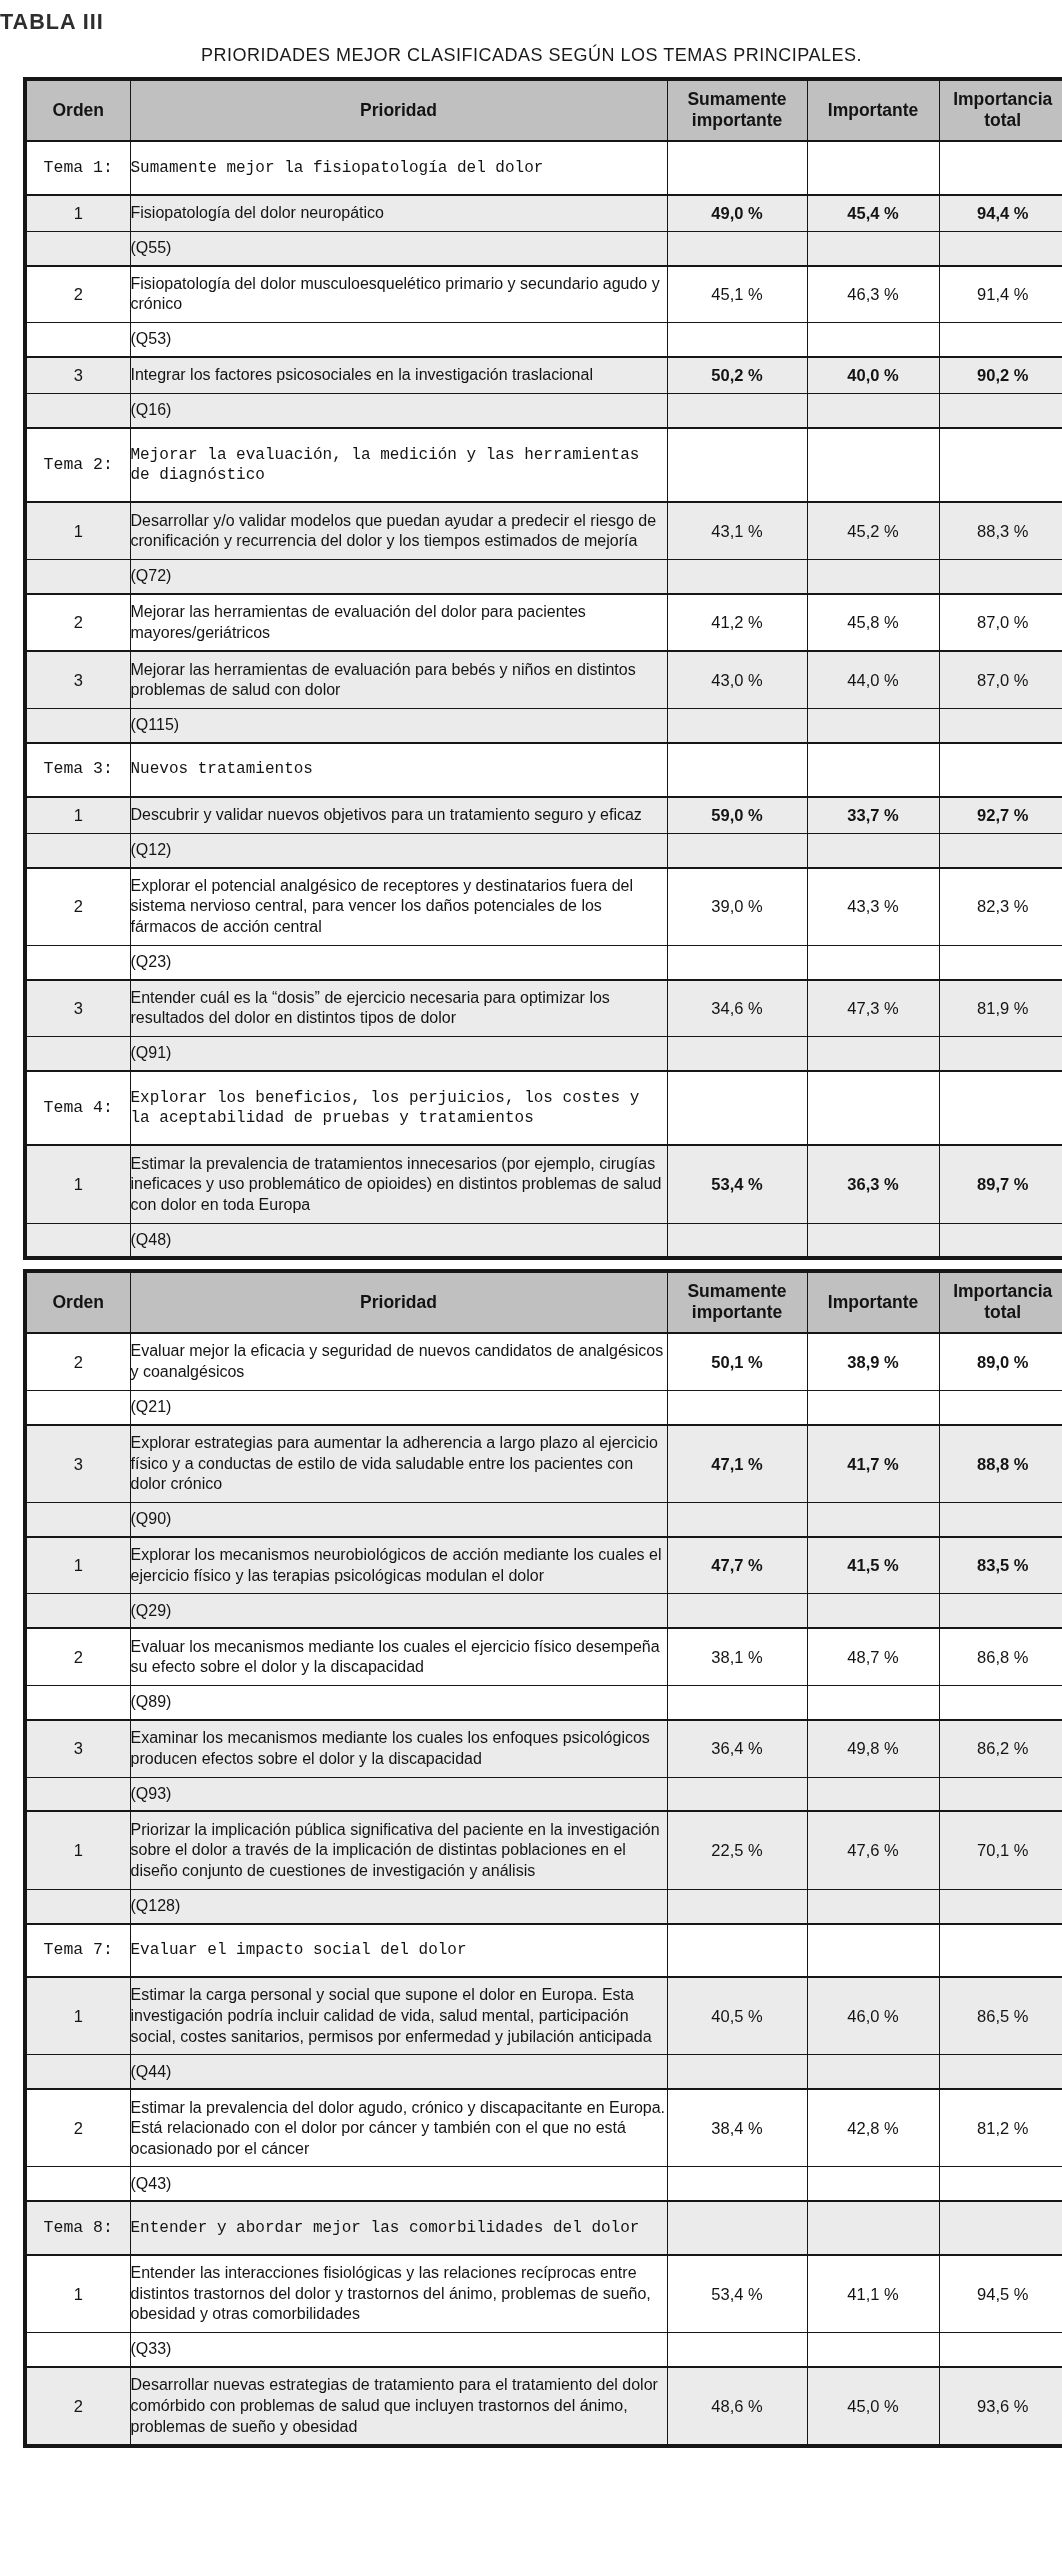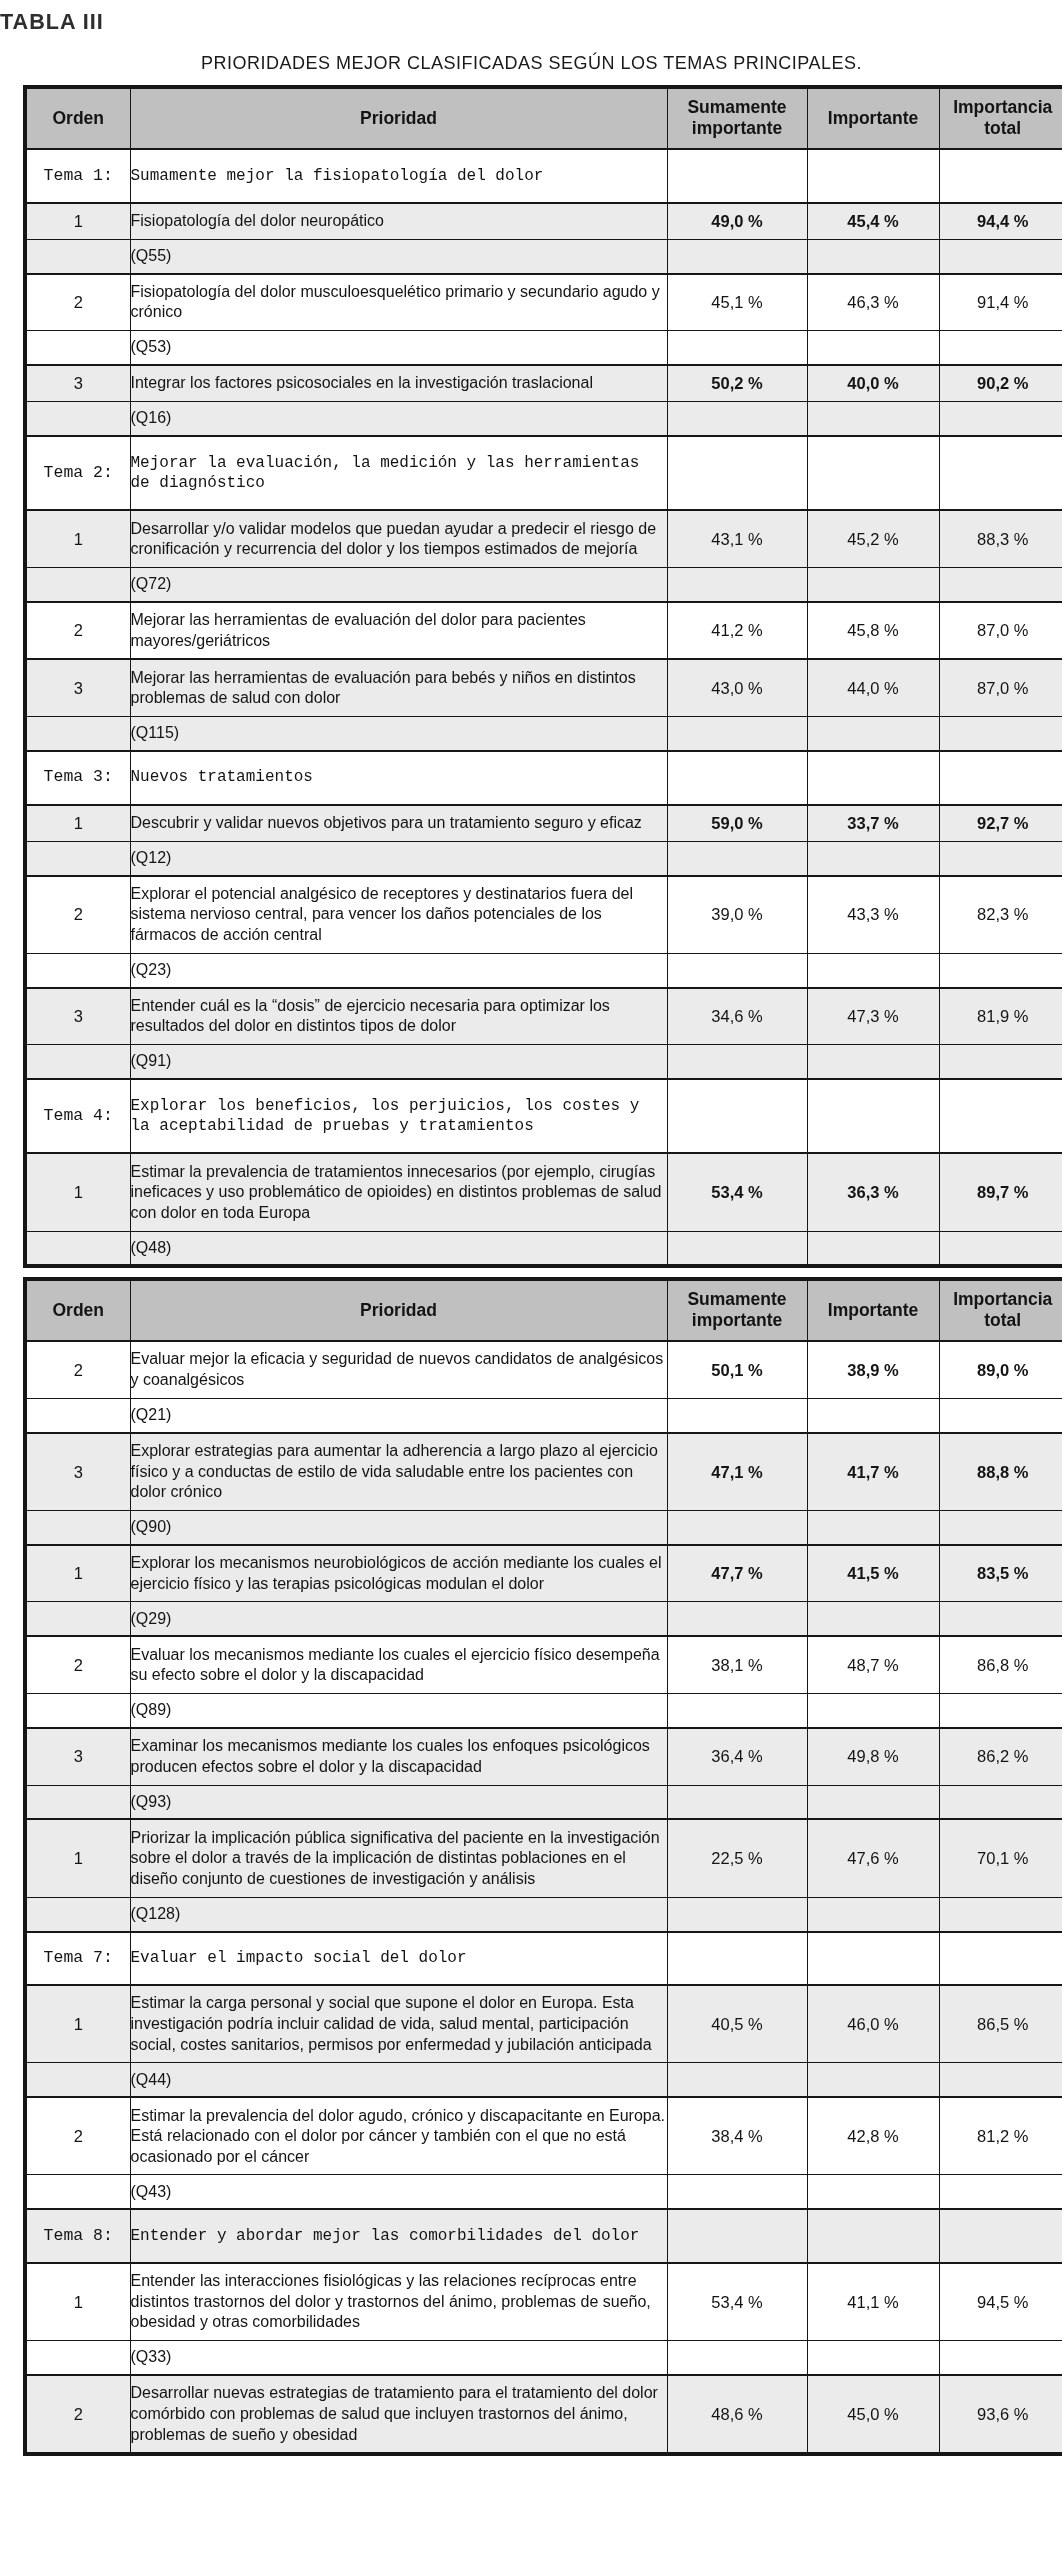--- a/index.html
+++ b/index.html
@@ -18,21 +18,21 @@
     letter-spacing: 1px;
     color: #2e2e2e;
     margin-top: 9.3px;
   }
   .page-subtitle {
     text-align: center;
     font-size: 18px;
     font-weight: normal;
     letter-spacing: 0.5px;
     color: #1a1a1a;
-    margin-top: 18px;
+    margin-top: 10px;
     margin-bottom: 10.3px;
   }
   table.priorities {
     border-collapse: collapse;
     table-layout: fixed;
     width: 1043px;
     margin-left: 23px;
     border: 4.1px solid #161616;
     background: #fde047;
   }

